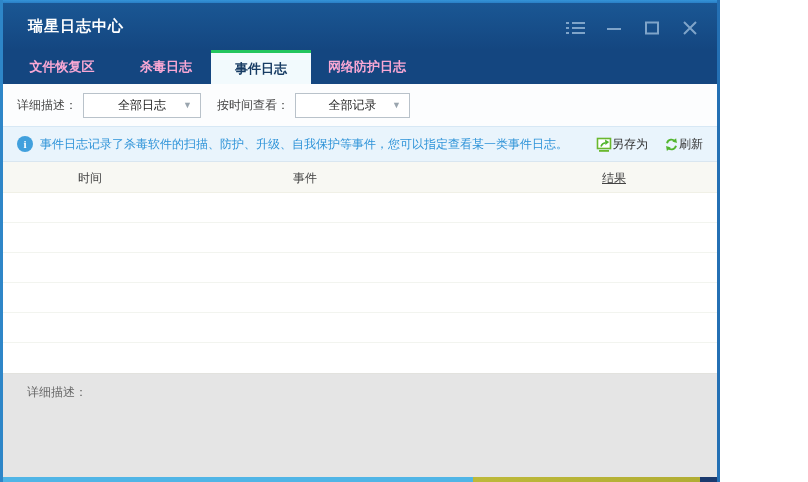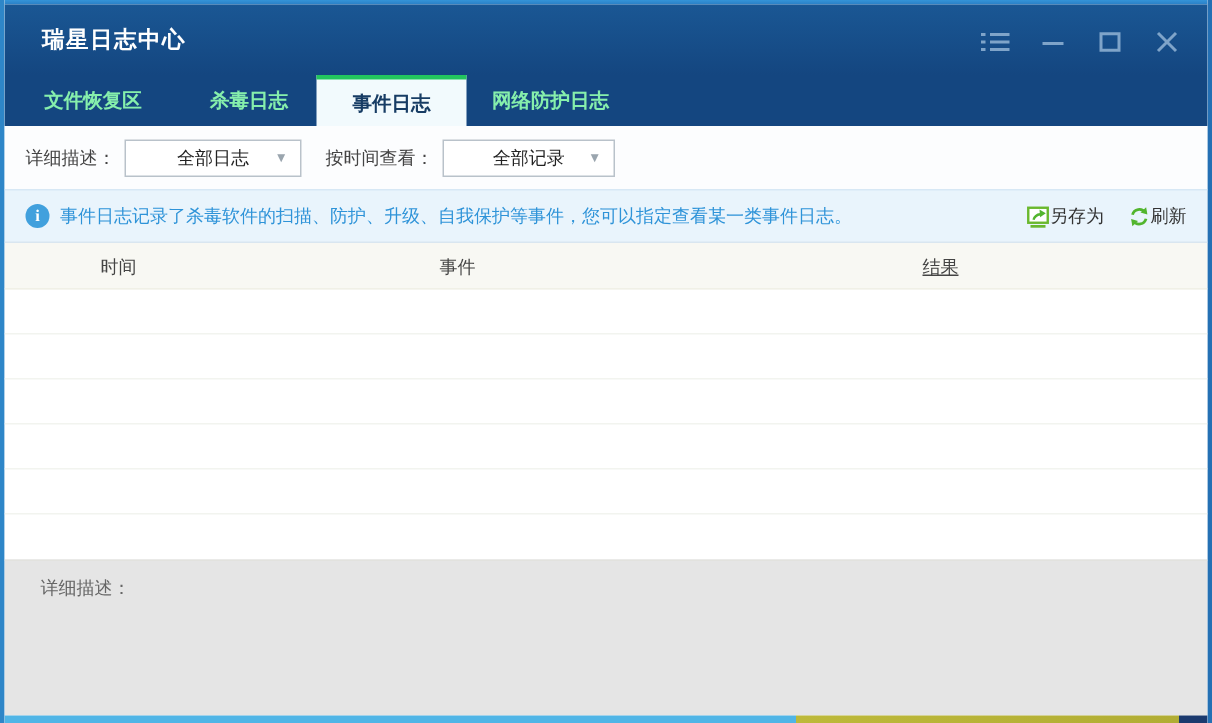--- a/index.html
+++ b/index.html
@@ -1,38 +1,38 @@
 <!DOCTYPE html>
 <html><head>
 <meta charset="utf-8">
 <style>
   * { margin:0; padding:0; box-sizing:border-box; }
   html,body { width:808px; height:482px; }
   body { font-family:"Liberation Sans","DejaVu Sans",sans-serif; font-size:12px; }
 
   .window{
-    width:808px; height:482px; position:relative; overflow:hidden;
+    width:720px; height:482px; position:relative; overflow:hidden;
     border-left:3px solid #2e86c8; border-right:3px solid #2470b4;
     display:flex; flex-direction:column; background:#fff;
   }
   .top-edge{ height:3px; background:linear-gradient(#3494d8,#2a7fc6); flex:none; }
 
   
   .titlebar{
     height:47px; flex:none; background:linear-gradient(#1a5794,#144680);
     display:flex; align-items:center; padding:0 14px 0 25px; position:relative;
   }
   .title{ color:#fff; font-size:15px; font-weight:bold; letter-spacing:1px; }
   .win-controls{ position:absolute; right:16px; top:14px; display:flex; align-items:center; gap:16px; }
   .wc-btn{ width:22px; height:22px; display:flex; align-items:center; justify-content:center; cursor:pointer; }
 
   
   .tabbar{ height:34px; flex:none; background:#144680; display:flex; align-items:stretch; }
   .tab{ display:flex; align-items:center; justify-content:center;
-        color:#86efac; font-size:13px; font-weight:bold; cursor:pointer; }
+        color:#f9a8d4; font-size:13px; font-weight:bold; cursor:pointer; }
   .tab.t0{ width:118px; }
   .tab.t1{ width:90px; }
   .tab.t2{ width:100px; }
   .tab.t3{ width:112px; }
   .tab.active{
     background:#f2fafd; color:#173c64; position:relative;
     border-top:3px solid #22c55e;
   }
 
   
@@ -61,21 +61,21 @@
   .info-text{ color:#2e93d8; font-size:12px; flex:1 1 auto; white-space:nowrap; overflow:hidden; }
   .tool-btn{ display:flex; align-items:center; gap:0; color:#333; font-size:12px; cursor:pointer; flex:none; }
   .tool-btn + .tool-btn{ margin-left:16px; }
 
   
   .table-header{
     height:31px; flex:none; background:#f8f8f3; border-bottom:1px solid #f0f0e6;
     position:relative; display:flex; align-items:center; color:#444; font-size:12px;
   }
   .th{ position:absolute; top:8px; }
-  .th.c0{ left:64px; } .th.c1{ left:290px; } .th.c2{ left:612px;text-decoration:underline; }
+  .th.c0{ left:75px; } .th.c1{ left:290px; } .th.c2{ left:599px;text-decoration:underline; }
   .table-body{ flex:none; background:#fff; }
   .t-row{ height:30px; border-bottom:1px solid #f2f4ef; }
 
   
   .detail-panel{
     flex:1 1 auto; background:#e5e5e5; border-top:1px solid #e2e2de;
     padding:10px 24px; color:#666; font-size:12px;
   }
 
   

